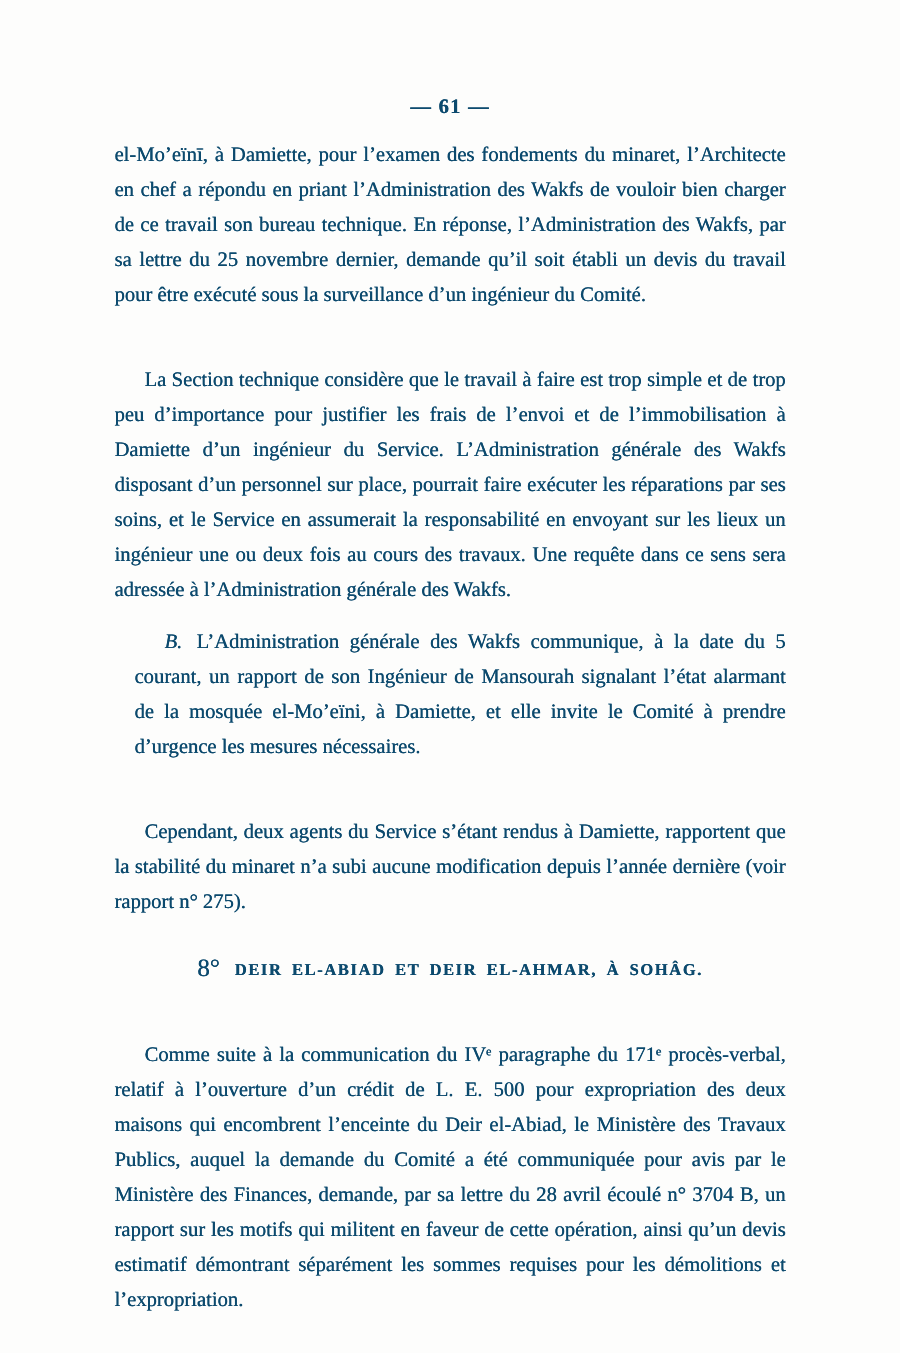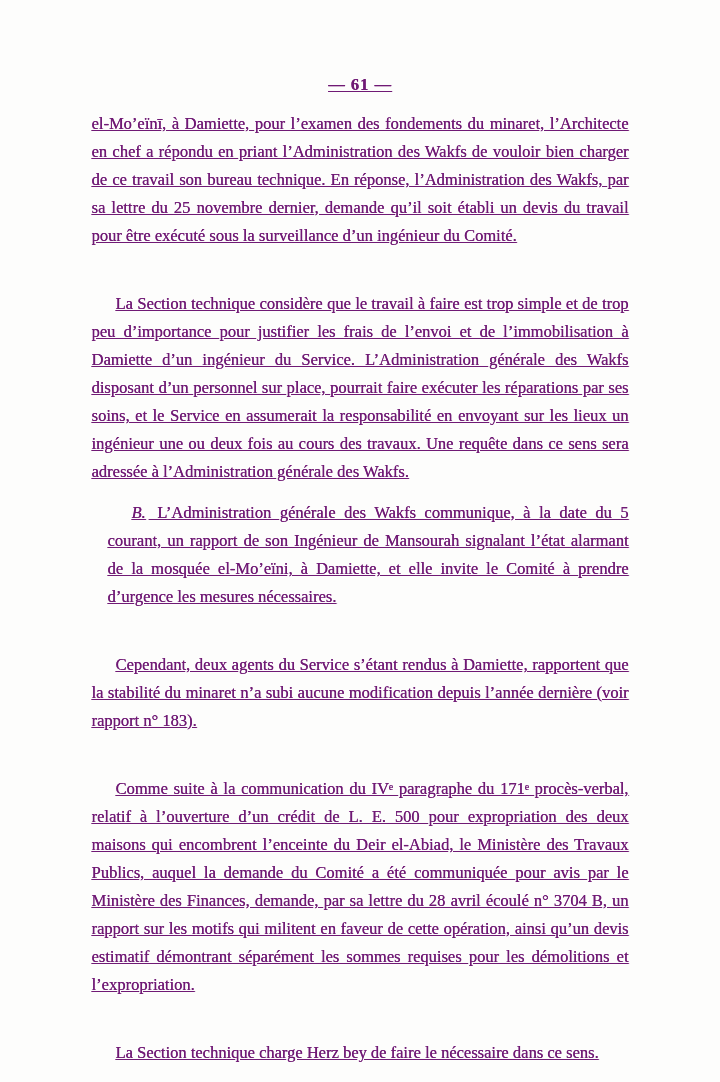--- a/index.html
+++ b/index.html
@@ -57,23 +57,24 @@
   .heading-title {
     font-weight: bold;
     font-size: 13.2px;
     letter-spacing: 1.3px;
     word-spacing: 3px;
   }
 </style>
 </head>
 <body>
 
-<div class="page" style="background: rgb(253, 253, 252); color: #701a75; text-decoration: underline;">
+<div class="page" style="background: rgb(253, 253, 252); color: #0c4a6e;">
   <div class="page-number">— 61 —</div>
   <div class="text-block">
       <p class="para">el-Mo’eïnī, à Damiette, pour l’examen des fondements du minaret, l’Architecte en chef a répondu en priant l’Administration des Wakfs de vouloir bien charger de ce travail son bureau technique. En réponse, l’Administration des Wakfs, par sa lettre du 25 novembre dernier, demande qu’il soit établi un devis du travail pour être exécuté sous la surveillance d’un ingénieur du Comité.</p>
       <p class="para indent">La Section technique considère que le travail à faire est trop simple et de trop peu d’importance pour justifier les frais de l’envoi et de l’immobilisation à Damiette d’un ingénieur du Service. L’Administration générale des Wakfs disposant d’un personnel sur place, pourrait faire exécuter les réparations par ses soins, et le Service en assumerait la responsabilité en envoyant sur les lieux un ingénieur une ou deux fois au cours des travaux. Une requête dans ce sens sera adressée à l’Administration générale des Wakfs.</p>
       <p class="para indent gap-before"><em class="lead">B.</em> L’Administration générale des Wakfs communique, à la date du 5 courant, un rapport de son Ingénieur de Mansourah signalant l’état alarmant de la mosquée el-Mo’eïni, à Damiette, et elle invite le Comité à prendre d’urgence les mesures nécessaires.</p>
-      <p class="para indent">Cependant, deux agents du Service s’étant rendus à Damiette, rapportent que la stabilité du minaret n’a subi aucune modification depuis l’année dernière (voir rapport n° 183).</p>
+      <p class="para indent">Cependant, deux agents du Service s’étant rendus à Damiette, rapportent que la stabilité du minaret n’a subi aucune modification depuis l’année dernière (voir rapport n° 275).</p>
+      <div class="section-heading"><span class="heading-numero">8°</span><span class="heading-title">DEIR EL-ABIAD ET DEIR EL-AHMAR, À SOHÂG.</span></div>
       <p class="para indent">Comme suite à la communication du IVᵉ paragraphe du 171ᵉ procès-verbal, relatif à l’ouverture d’un crédit de L. E. 500 pour expropriation des deux maisons qui encombrent l’enceinte du Deir el-Abiad, le Ministère des Travaux Publics, auquel la demande du Comité a été communiquée pour avis par le Ministère des Finances, demande, par sa lettre du 28 avril écoulé n° 3704 B, un rapport sur les motifs qui militent en faveur de cette opération, ainsi qu’un devis estimatif démontrant séparément les sommes requises pour les démolitions et l’expropriation.</p>
       <p class="para indent">La Section technique charge Herz bey de faire le nécessaire dans ce sens.</p>
     </div>
 </div>
 
 </body></html>

